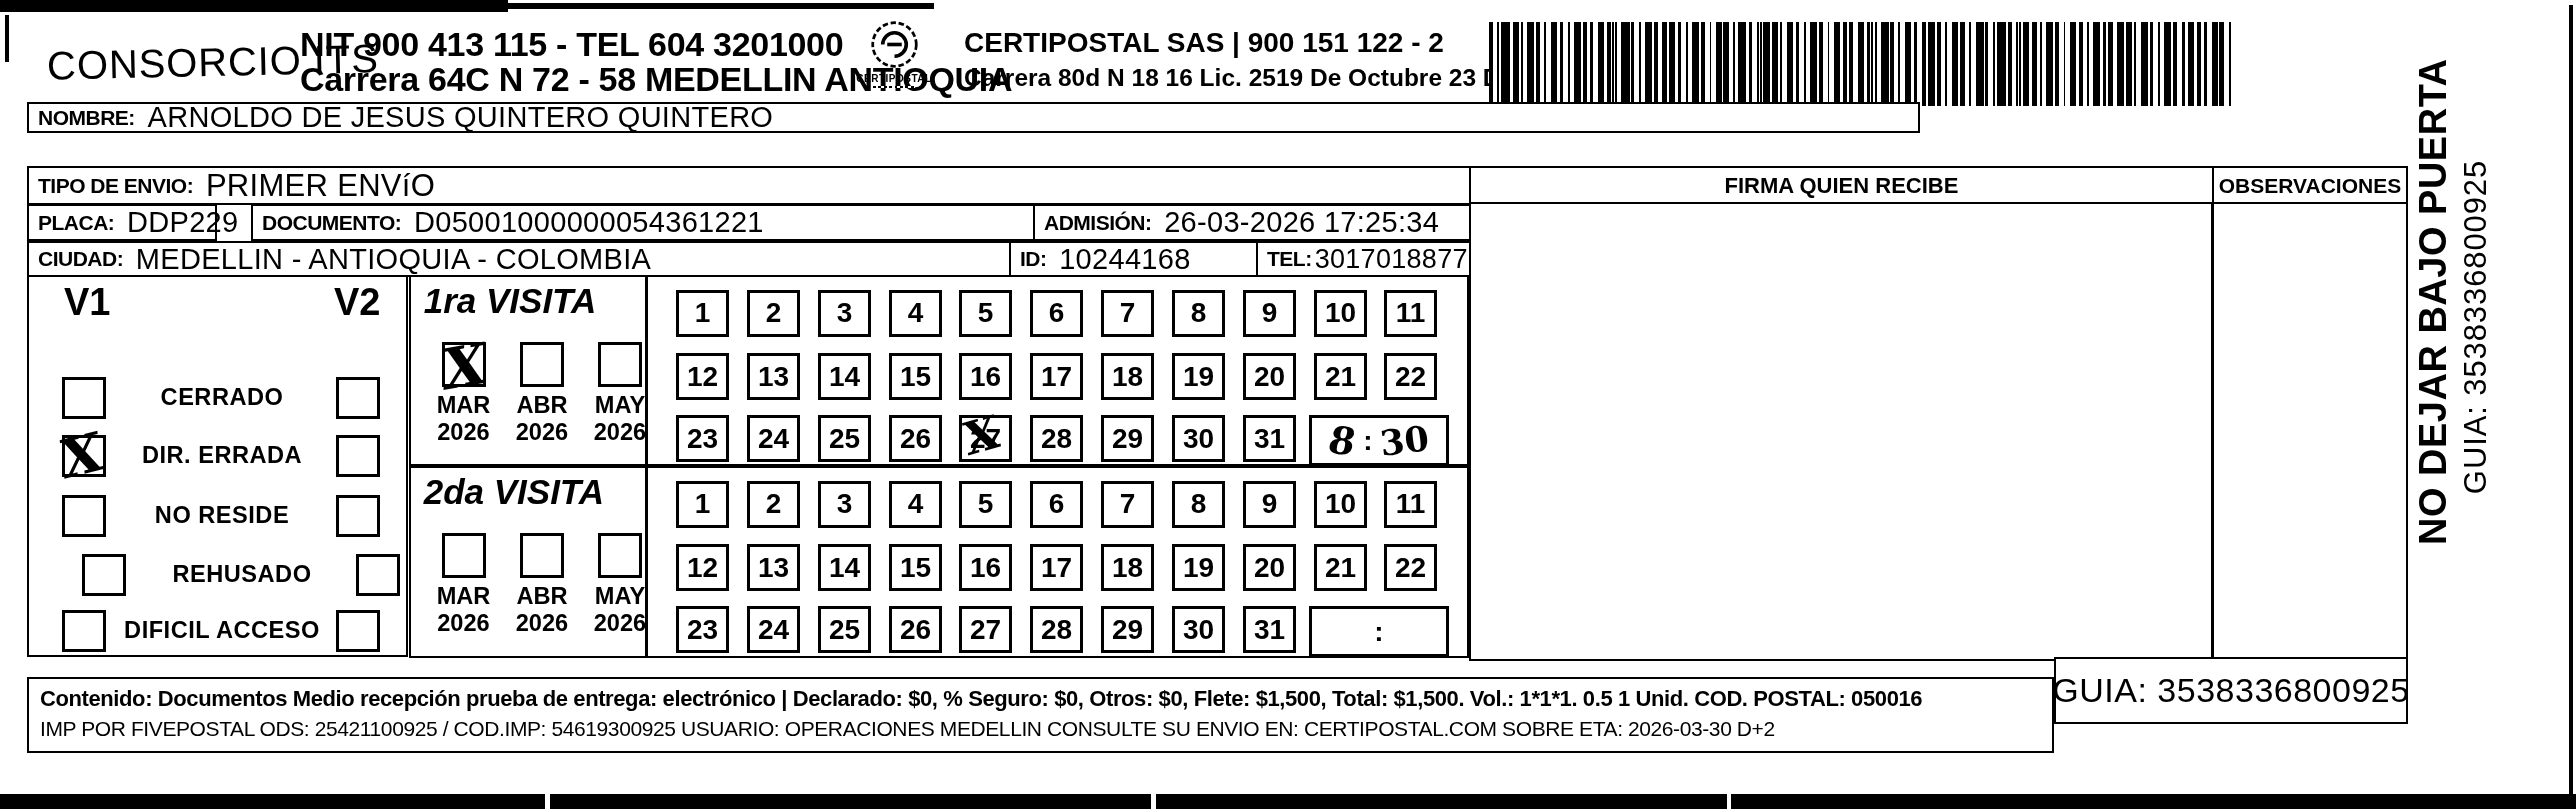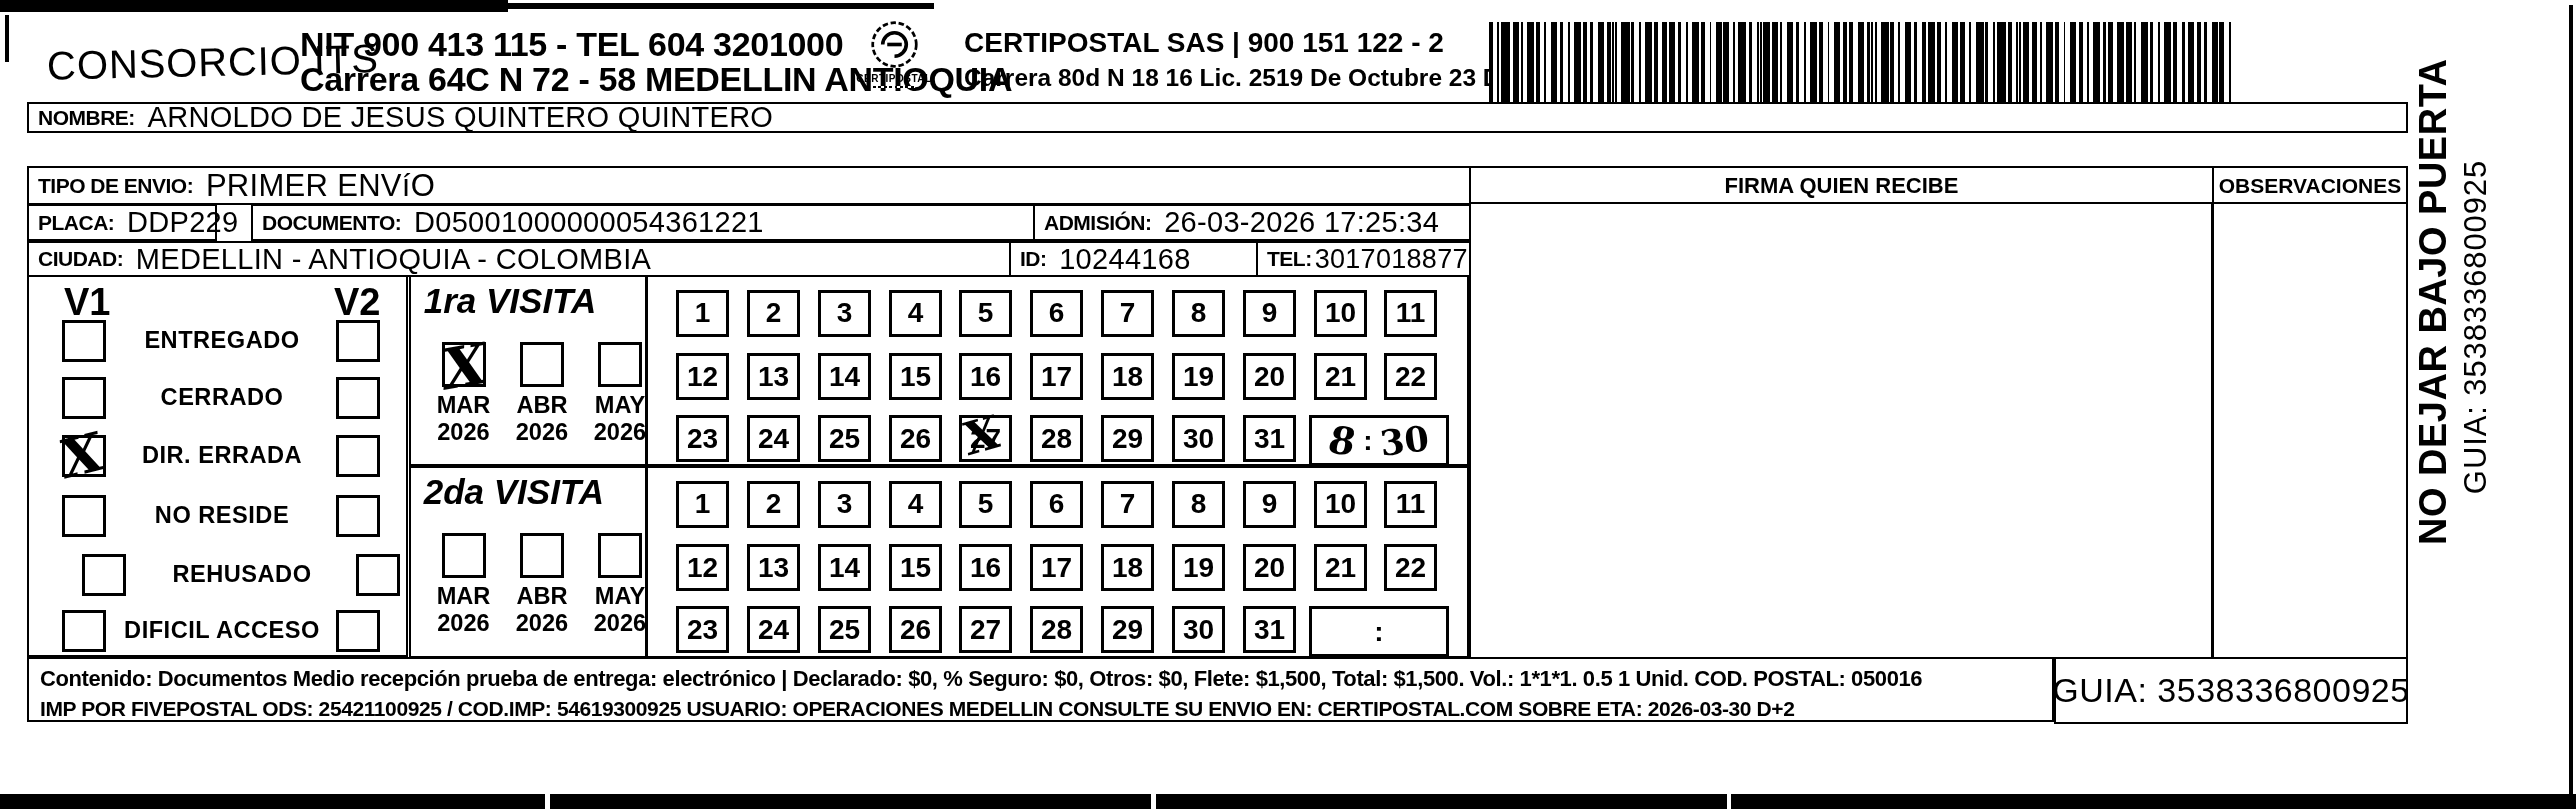--- a/index.html
+++ b/index.html
@@ -64,21 +64,21 @@
   }
   
   .hand { font-family: "DejaVu Serif", serif; font-weight: bold; line-height: 1; }
   .x-mark { position: absolute; font-size: 53px; transform: rotate(-14deg) skewX(-8deg); left: -3.6px; top: -9px; }
   .month-x { font-size: 56px; left: -1.8px; top: -7.3px; transform: rotate(-10deg) skewX(-12deg); }
   .day-x { position: absolute; font-size: 45px; left: 1.8px; top: -5.4px; transform: rotate(-16deg) skewX(-6deg); }
   .hand-hour { font-size: 38px; transform: rotate(6deg) skewX(-6deg); }
   .hand-min { font-size: 35px; transform: rotate(-7deg); }
   
   .footer-line1 { position: absolute; left: 11px; top: 7.3px; font-size: 22px; font-weight: bold; letter-spacing: -0.4px; white-space: nowrap; }
-  .footer-line2 { position: absolute; left: 11px; top: 38px; font-size: 21px; font-weight: bold; letter-spacing: -0.4px; white-space: nowrap; }
+  .footer-line2 { position: absolute; left: 11px; top: 38px; font-size: 21px; font-weight: normal; letter-spacing: -0.4px; white-space: nowrap; }
   .guia-cell { justify-content: center; font-size: 34px; letter-spacing: 0.5px; gap: 0; }
   
   .side-note {
     position: absolute; left: 0; top: 0; width: 436px;
     transform: translate(2412px, 545px) rotate(-90deg);
     transform-origin: 0 0; text-align: center;
   }
   .side-line1 { font-size: 38px; font-weight: bold; white-space: nowrap; letter-spacing: 0.5px; }
   .side-line2 { font-size: 31px; white-space: nowrap; margin-top: 2.7px; letter-spacing: 0.9px; }
 </style>
@@ -108,21 +108,21 @@
     </svg>
     <div class="logo-caption">CERTIPOSTAL</div>
     <div class="logo-dots"></div>
   </div>
 
   <div class="abs op-line1" style="left:964px;top:27px">CERTIPOSTAL SAS | 900 151 122 - 2</div>
   <div class="abs op-line2" style="left:964px;top:64px">Carrera 80d N 18 16  Lic. 2519 De Octubre 23 De 2015</div>
 
   <div class="abs barcode" style="left:1489px;top:22px;width:745px;height:84px"></div>
 
-  <div class="cell" style="left:27px;top:102px;width:2381px;height:31px">
+  <div class="cell" style="left:27px;top:102px;width:1893px;height:31px">
     <span class="lbl">NOMBRE:</span>
     <span class="val">ARNOLDO DE JESUS QUINTERO QUINTERO</span>
   </div>
 
   <div class="cell" style="left:27px;top:166px;width:1444px;height:39px">
     <span class="lbl">TIPO DE ENVIO:</span>
     <span class="val val-lg">PRIMER ENVíO</span>
   </div>
   <div class="cell hdr-cell" style="left:1469px;top:166px;width:745px;height:39px">
     <span>FIRMA QUIEN RECIBE</span>
@@ -157,25 +157,20 @@
     <span class="val" style="font-size:27px">3017018877</span>
   </div>
 
   <div class="cell" style="left:1469px;top:202px;width:939px;height:459px;padding:0">
     <div class="divider-v" style="left:740px;top:0;height:453px"></div>
   </div>
 
   <div class="cell" style="left:27px;top:275px;width:381px;height:382px;padding:0;display:block">
     <span class="vcol-hdr" style="left:35px">V1</span>
     <span class="vcol-hdr" style="left:305px">V2</span>
-  <div class="check-row" style="top: 43px;">
-        <div class="checkbox cb v1box"></div>
-        <span class="check-label">ENTREGADO</span>
-        <div class="checkbox cb v2box"></div>
-      </div>
       <div class="check-row" style="top: 100px;">
         <div class="checkbox cb v1box"></div>
         <span class="check-label">CERRADO</span>
         <div class="checkbox cb v2box"></div>
       </div>
       <div class="check-row" style="top: 158px;">
         <div class="checkbox cb v1box">
           <span class="hand x-mark">X</span>
         </div>
         <span class="check-label">DIR. ERRADA</span>
@@ -307,21 +302,21 @@
       <div class="day-cell" style="left: 99px; top: 138px;">24</div>
       <div class="day-cell" style="left: 170px; top: 138px;">25</div>
       <div class="day-cell" style="left: 241px; top: 138px;">26</div>
       <div class="day-cell" style="left: 311px; top: 138px;">27</div>
       <div class="day-cell" style="left: 382px; top: 138px;">28</div>
       <div class="day-cell" style="left: 453px; top: 138px;">29</div>
       <div class="day-cell" style="left: 524px; top: 138px;">30</div>
       <div class="day-cell" style="left: 595px; top: 138px;">31</div>
     </div>
 
-  <div class="cell" style="left:27px;top:657px;width:2027px;height:65px;padding:16px;display:block">
+  <div class="cell" style="left:27px;top:677px;width:2027px;height:76px;padding:16px;display:block">
     <div class="footer-line1">Contenido: Documentos Medio recepción prueba de entrega: electrónico | Declarado: $0, % Seguro: $0, Otros: $0, Flete: $1,500, Total: $1,500. Vol.: 1*1*1. 0.5  1 Unid. COD. POSTAL: 050016</div>
     <div class="footer-line2">IMP POR FIVEPOSTAL ODS: 25421100925 / COD.IMP: 54619300925 USUARIO: OPERACIONES MEDELLIN CONSULTE SU ENVIO EN: CERTIPOSTAL.COM SOBRE ETA: 2026-03-30 D+2</div>
   </div>
   <div class="cell guia-cell" style="left:2054px;top:657px;width:354px;height:67px">
     <span>GUIA: 3538336800925</span>
   </div>
 
   <div class="side-note">
     <div class="side-line1">NO DEJAR BAJO PUERTA</div>
     <div class="side-line2">GUIA: 3538336800925</div>

